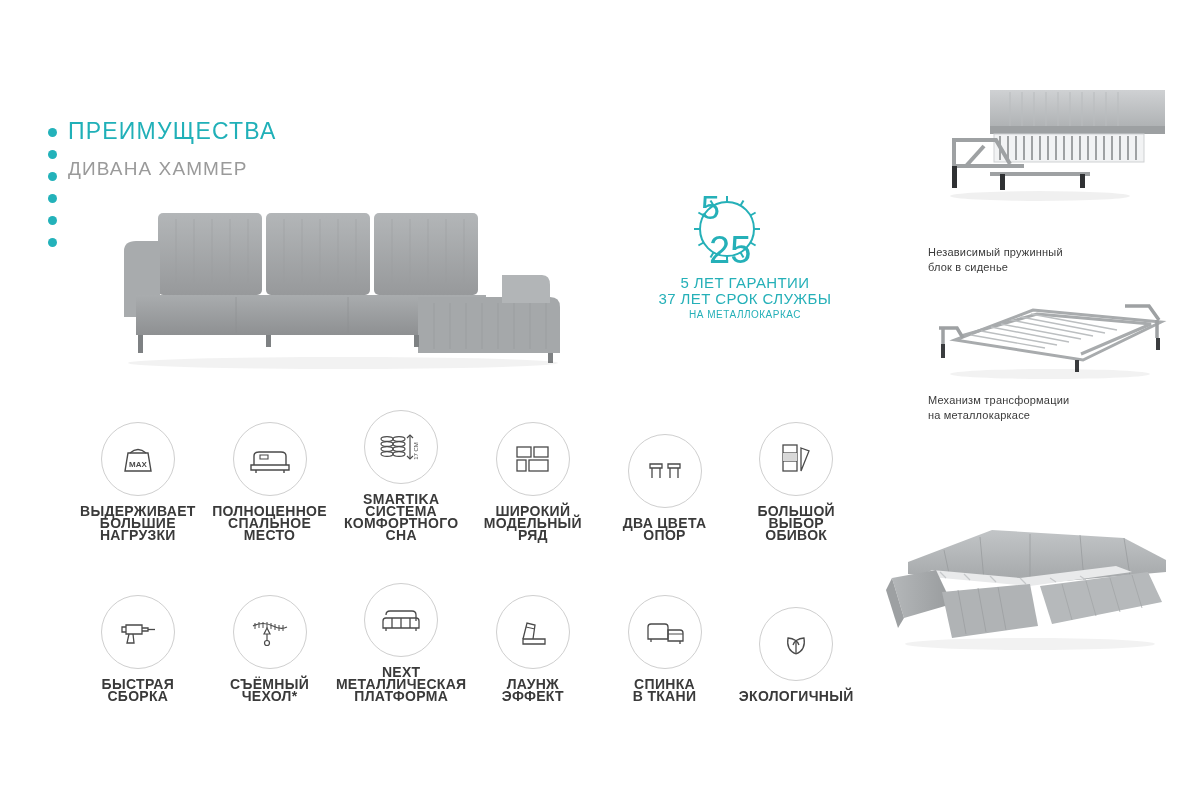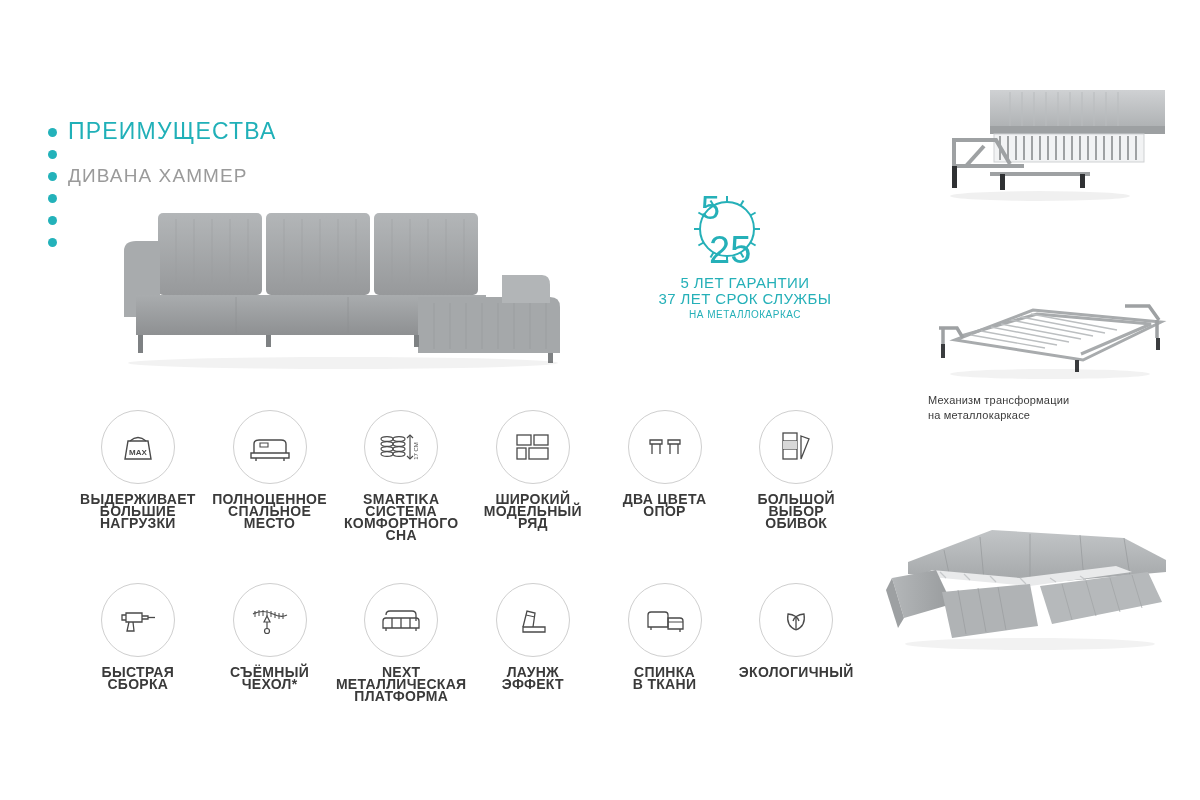--- a/index.html
+++ b/index.html
@@ -14,21 +14,21 @@
   .page{position:relative;width:1200px;height:800px;}
 
   
   .heading{position:absolute;left:68px;top:118px;}
   .heading .line1{
     font-size:23px;letter-spacing:1.2px;color:#20b0b8;font-weight:400;
     line-height:26px;
   }
   .heading .line2{
     font-size:19px;letter-spacing:1.1px;color:#9a9a9a;font-weight:400;
-    line-height:24px;margin-top:20px;
+    line-height:24px;margin-top:13px;
   }
   .dots{position:absolute;left:48px;top:128px;}
   .dots i{
     display:block;width:9px;height:9px;border-radius:50%;
     background:#23b2ba;margin-bottom:13px;
   }
   .dots i:nth-child(2){background:#23b2ba;}
   .dots i:nth-child(3){background:#23b2ba;}
 
   
@@ -38,21 +38,21 @@
   
   .warranty{position:absolute;left:655px;top:185px;width:180px;text-align:center;}
   .warranty .gear-wrap{position:relative;height:90px;}
   .warranty .w-text{
     color:#25b0b8;font-size:15px;line-height:16px;letter-spacing:.4px;font-weight:400;
   }
   .warranty .w-sub{color:#25b0b8;font-size:10px;letter-spacing:.5px;margin-top:2px;}
 
   
   .features{position:absolute;left:72px;top:410px;width:790px;}
-  .frow{display:flex;}
+  .frow{display:flex;align-items:flex-end;}
   .fcell{width:132px;text-align:center;}
   .circ{
     width:72px;height:72px;border-radius:50%;
     border:1px solid #cfcfcf;margin:0 auto 9px auto;
     display:flex;align-items:center;justify-content:center;
     background:#fff;
   }
   .flabel{
     font-size:14px;line-height:12px;font-weight:bold;letter-spacing:.3px;
     color:#3a3a3a;text-transform:uppercase;
@@ -427,20 +427,21 @@
         <path d="M60 84 h100"></path>
       </g>
       <g fill="#2f3133">
         <rect x="22" y="76" width="5" height="22"></rect>
         <rect x="70" y="84" width="5" height="16"></rect>
         <rect x="150" y="84" width="5" height="14"></rect>
       </g>
       <ellipse cx="110" cy="106" rx="90" ry="5" fill="#000" opacity=".06"></ellipse>
     </svg>
   </div>
+  <div class="rcap cap1">Независимый пружинный<br>блок в сиденье</div>
 
   <div class="rphoto ph2">
     <svg width="248" height="95" viewBox="0 0 248 95">
 
       <g fill="none" stroke="#a8abad" stroke-width="3">
         <path d="M30 52 L108 22 L236 34 L158 72 Z"></path>
         <path d="M36 48 L112 26 L226 36 L156 66"></path>
       </g>
       <g stroke="#bcbfc1" stroke-width="1.4">
         <line x1="46" y1="47" x2="120" y2="60"></line>

